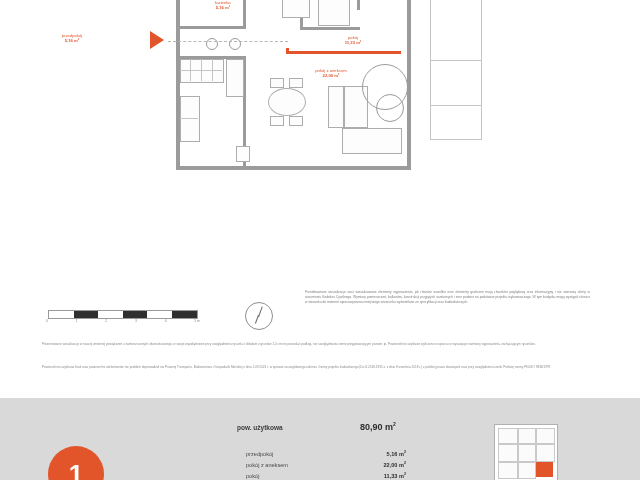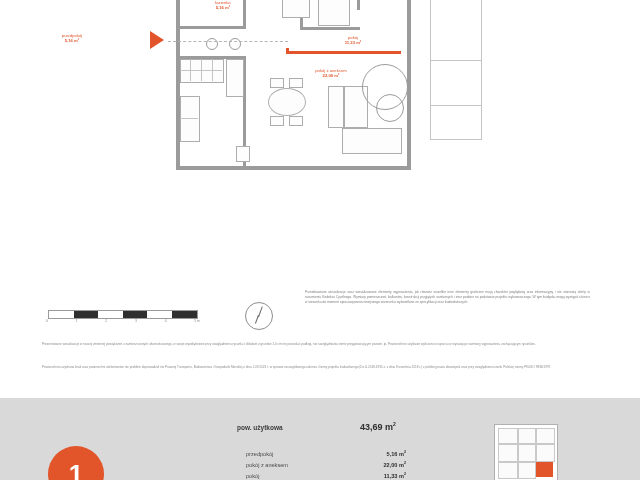--- a/index.html
+++ b/index.html
@@ -324,21 +324,21 @@
 
 <div id="footer"></div>
 
 <div class="footer-circle">
   <span>1</span>
 </div>
 
 <div class="usable-label" style="left:237px; top:424px;">pow. użytkowa</div>
 
 <div class="usable-value" style="left:360px; top:421px;">
-  <span>43,69 m</span><sup>2</sup>
+  <span>80,90 m</span><sup>2</sup>
 </div>
 
 <div class="room-table">
   <div class="row">
     <span>przedpokój</span>
     <span class="val"><span>5,16 m</span><sup>2</sup></span>
   </div>
   <div class="row">
     <span>pokój z aneksem</span>
     <span class="val"><span>22,00 m</span><sup>2</sup></span>

